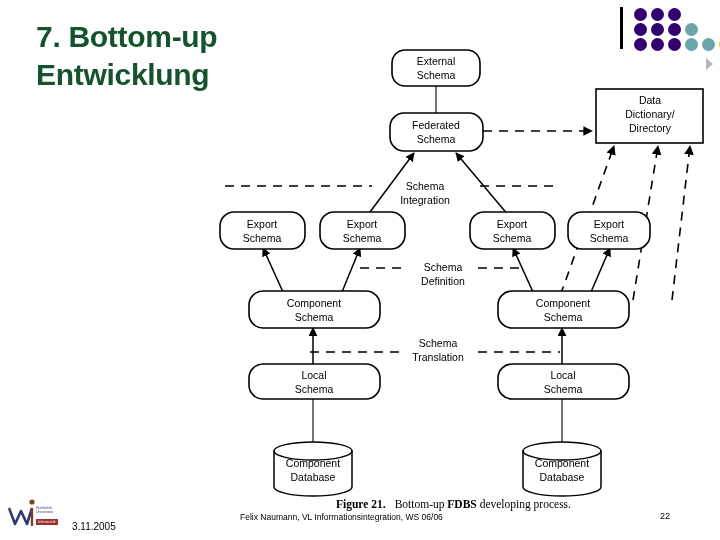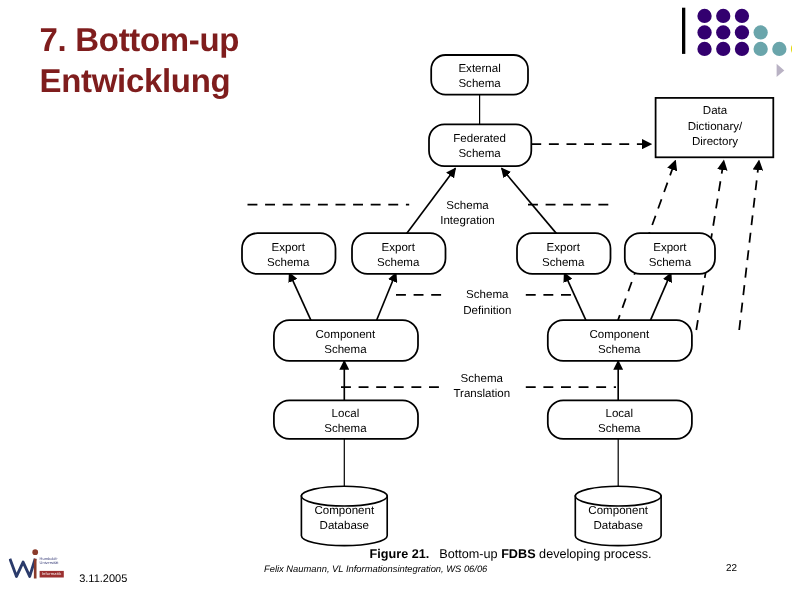--- a/index.html
+++ b/index.html
@@ -14,21 +14,21 @@
   }
 
   
   #slide-title {
     position: absolute;
     left: 36px; top: 18px;
     width: 320px;
     font-size: 30px;
     font-weight: bold;
     line-height: 1.28;
-    color: #7f1d1d;
+    color: #14532d;
     letter-spacing: -0.3px;
     white-space: pre-line;
   }
 
   
   #dot-grid {
     position: absolute;
     left: 620px; top: 6px;
     width: 98px; height: 46px;
   }
@@ -105,21 +105,21 @@
   .cyl {
     fill: #ffffff;
     stroke: #000000;
     stroke-width: 1.5;
   }
 
   
   #figure-caption {
     position: absolute;
     left: 336px; top: 498px;
-    font-family: Liberation Sans, sans-serif;
+    font-family: Liberation Serif, serif;
     font-size: 11.5px;
     color: #000000;
     white-space: nowrap;
   }
   #figure-caption .fig-num {
     font-weight: bold;
     margin-right: 9px;
   }
   #figure-caption .fdbs { font-weight: bold; }
 
@@ -129,21 +129,20 @@
     left: 72px; top: 521px;
     font-size: 10px;
     color: #000000;
   }
   #footer-center {
     position: absolute;
     left: 240px; top: 512px;
     font-size: 8.5px;
     color: #000000;
     white-space: nowrap;
-    font-style: italic;
   }
   #footer-page {
     position: absolute;
     left: 660px; top: 511px;
     font-size: 9px;
     color: #000000;
   }
 
   
   #hu-logo {

